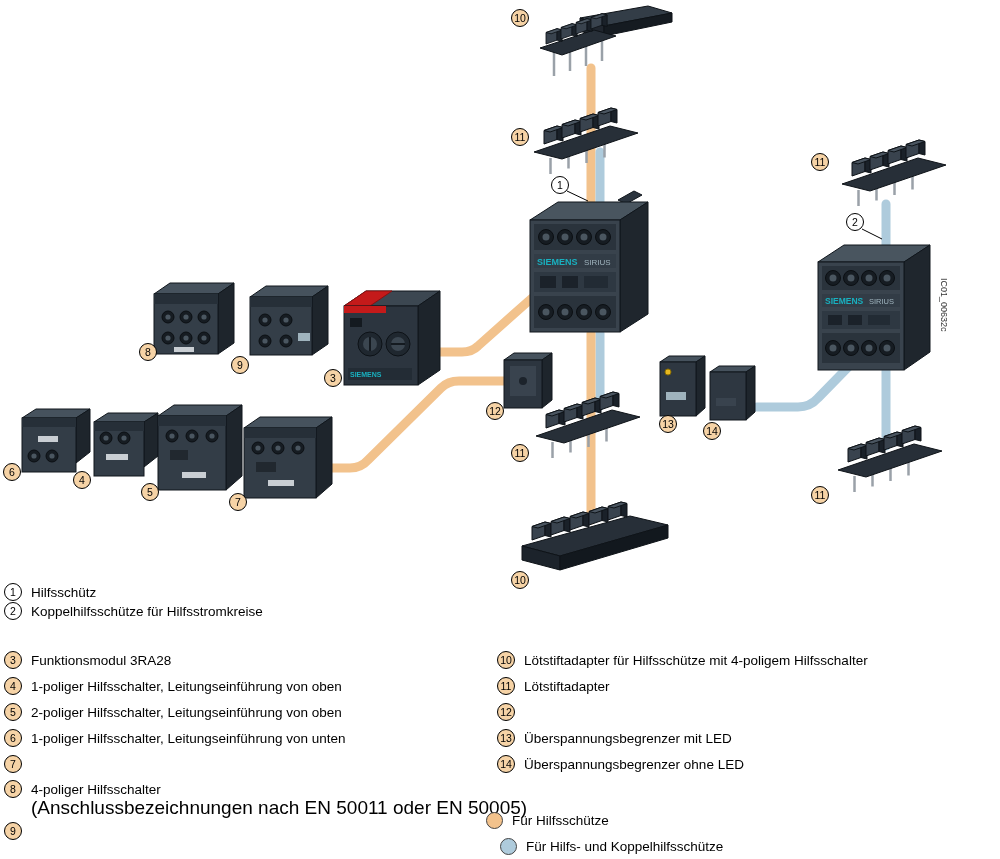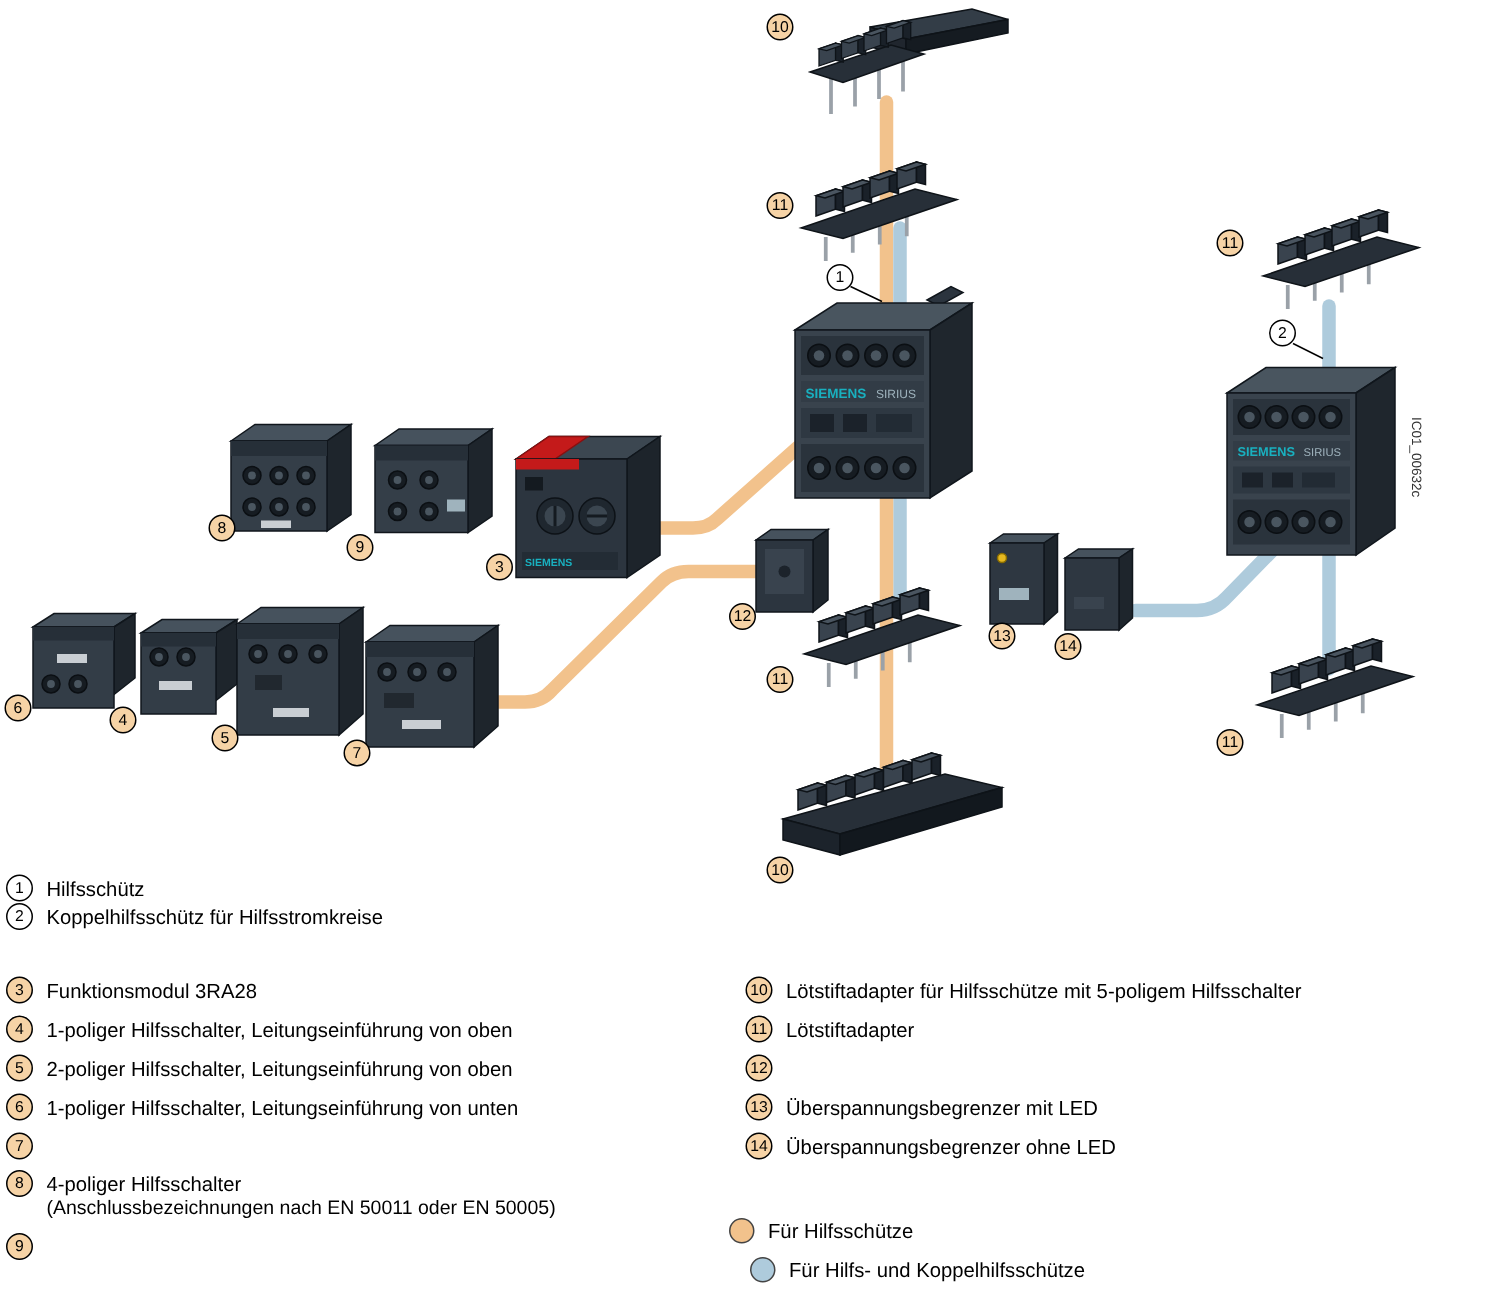--- a/index.html
+++ b/index.html
@@ -19,21 +19,21 @@
   .legend-row{
     position:absolute;display:flex;align-items:center;gap:9px;
     font-size:13.5px;white-space:nowrap;
   }
   .legend-row .co-inline{
     position:static;flex:0 0 auto;width:18px;height:18px;box-sizing:border-box;
     border:1.2px solid #000;border-radius:50%;background:#f6d3a6;
     display:flex;align-items:center;justify-content:center;font-size:10.5px;line-height:1;
   }
   .legend-row .co-inline.white{background:#fff;}
-  .legend-sub{position:absolute;font-size:13px;white-space:nowrap;}
+  .legend-sub{position:absolute;font-size:19px;white-space:nowrap;}
   .swatch{width:17px;height:17px;border:1px solid #444;border-radius:50%;box-sizing:border-box;}
 </style>
 </head>
 <body>
 
 <div class="stage">
 
   <svg width="1000" height="590" viewBox="0 0 1000 590">
     <defs>
       <g id="hole">
@@ -285,21 +285,21 @@
   <div class="co" style="left:73px;top:471px;">4</div>
   <div class="co" style="left:141px;top:483px;">5</div>
   <div class="co" style="left:229px;top:493px;">7</div>
 
   <div class="legend-row" style="left:4px;top:583px;">
     <span class="co-inline white">1</span>
     <span>Hilfsschütz</span>
   </div>
   <div class="legend-row" style="left:4px;top:602px;">
     <span class="co-inline white">2</span>
-    <span>Koppelhilfsschütz für Hilfsstromkreise</span>
+    <span>Koppelhilfsschütze für Hilfsstromkreise</span>
   </div>
   <div class="legend-row" style="left:4px;top:651px;">
     <span class="co-inline">3</span>
     <span>Funktionsmodul 3RA28</span>
   </div>
   <div class="legend-row" style="left:4px;top:677px;">
     <span class="co-inline">4</span>
     <span>1-poliger Hilfsschalter, Leitungseinführung von oben</span>
   </div>
   <div class="legend-row" style="left:4px;top:703px;">
@@ -317,21 +317,21 @@
     <span class="co-inline">8</span>
     <span>4-poliger Hilfsschalter</span>
   </div>
   <div class="legend-sub" style="left:31px;top:797px;">(Anschlussbezeichnungen nach EN 50011 oder EN 50005)</div>
   <div class="legend-row" style="left:4px;top:822px;">
     <span class="co-inline">9</span>
   </div>
 
   <div class="legend-row" style="left:497px;top:651px;">
     <span class="co-inline">10</span>
-    <span>Lötstiftadapter für Hilfsschütze mit 5-poligem Hilfsschalter</span>
+    <span>Lötstiftadapter für Hilfsschütze mit 4-poligem Hilfsschalter</span>
   </div>
   <div class="legend-row" style="left:497px;top:677px;">
     <span class="co-inline">11</span>
     <span>Lötstiftadapter</span>
   </div>
   <div class="legend-row" style="left:497px;top:703px;">
     <span class="co-inline">12</span>
   </div>
   <div class="legend-row" style="left:497px;top:729px;">
     <span class="co-inline">13</span>

